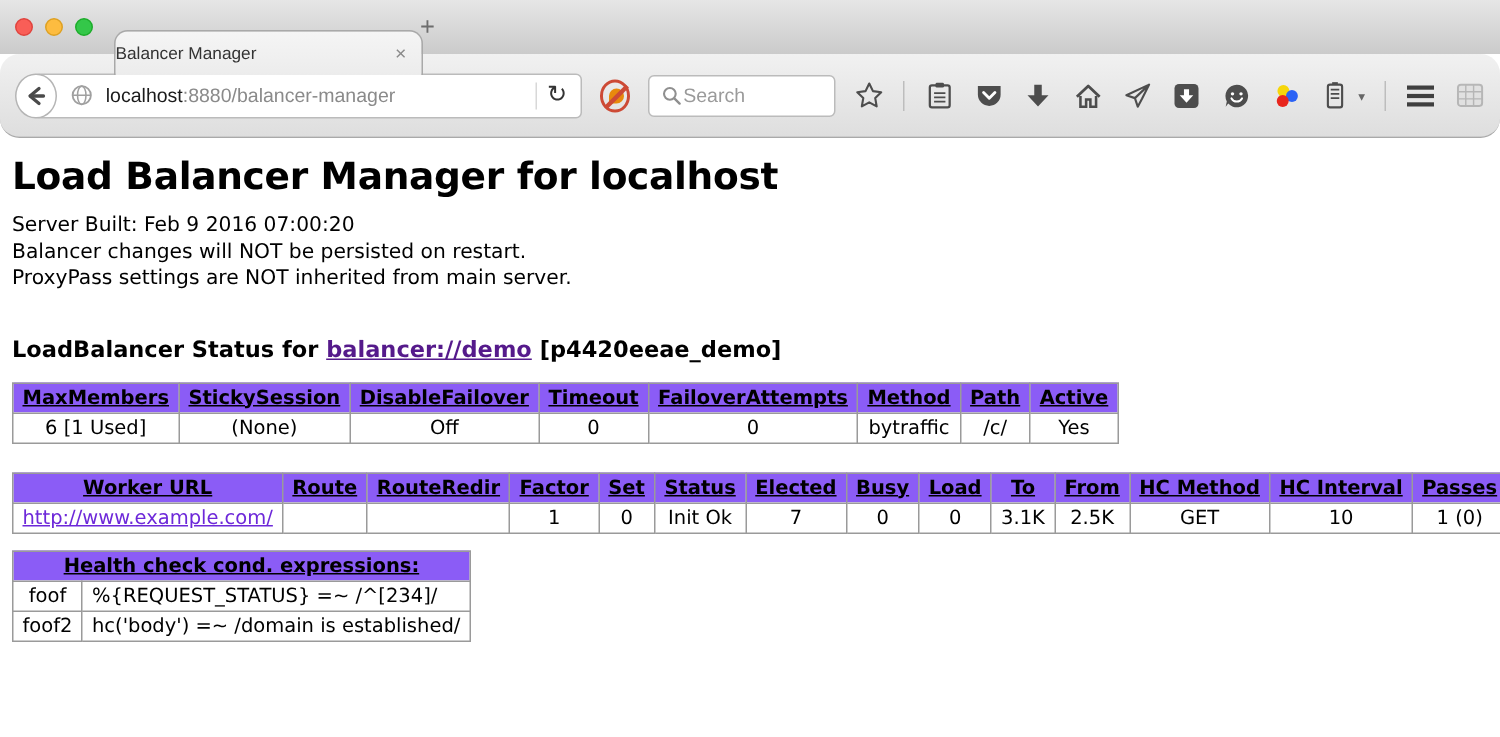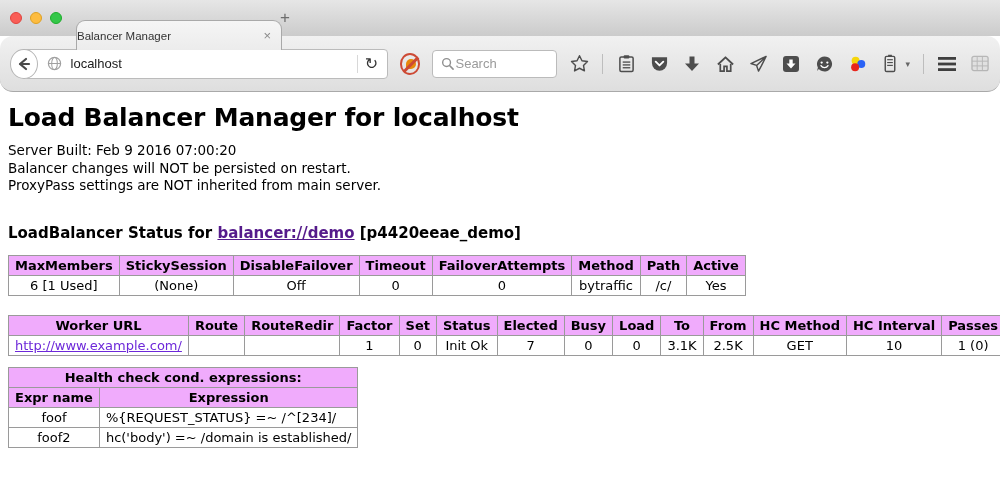--- a/index.html
+++ b/index.html
@@ -55,21 +55,21 @@
   .content { flex:1; background:#fff; padding:4px 8px 0;
              font-family:"DejaVu Sans", sans-serif; color:#000; }
   h1 { font-size:25px; font-weight:bold; margin:7px 0 10px; letter-spacing:-.2px; }
   .server-info { font-size:13.5px; line-height:17.5px; margin-bottom:0; }
   h3 { font-size:15px; font-weight:bold; margin:29px 0 0; }
   a { color:#6d28d9; text-decoration:underline; }
   h3 a { color:#551a8b; }
 
   table.tbl { border-collapse:collapse; font-size:13px; margin-top:13px; }
   .tbl th, .tbl td { border:1px solid #9a9a9a; padding:2px 6px; text-align:center; white-space:nowrap; }
-  .tbl th { background:#f0abfc; font-weight:bold; }
+  .tbl th { background:#8b5cf6; font-weight:bold;text-decoration:underline; }
   .tbl td { background:#fff; height:20px; }
   .tbl .left { text-align:left; }
   #worker-table { margin-top:19px; }
   #health-table { margin-top:11px; }
   #worker-table td.empty { min-width:36px; }
 
   svg { display:block; }
 </style>
 </head>
 <body>
@@ -101,20 +101,21 @@
 
     <div class="urlbar">
       <span class="icon globe">
         <svg width="15" height="15" viewBox="0 0 16 16">
             <circle cx="8" cy="8" r="6.5" stroke="#a0a0a0" stroke-width="1.3" fill="none"></circle>
             <ellipse cx="8" cy="8" rx="3" ry="6.5" stroke="#a0a0a0" stroke-width="1.1" fill="none"></ellipse>
             <line x1="1.5" y1="8" x2="14.5" y2="8" stroke="#a0a0a0" stroke-width="1.1"></line>
           </svg>
       </span>
       <span class="url-host">localhost</span>
+        <span class="url-rest">:8880/balancer-manager</span>
       <span class="spacer"></span>
       <span class="url-sep"></span>
       <span class="reload">↻</span>
     </div>
 
     <span class="banicon">
       <span class="blob"></span>
       <span class="bar"></span>
     </span>
 
@@ -291,24 +292,20 @@
       </tr>
     </tbody>
       </table>
 
     <table class="tbl" id="health-table">
       <tbody>
           <tr>
         <th colspan="2">Health check cond. expressions:</th>
       </tr>
       <tr>
-        <th>Expr name</th>
-        <th style="min-width:220px">Expression</th>
-      </tr>
-      <tr>
         <td>foof</td>
         <td class="left">%{REQUEST_STATUS} =~ /^[234]/</td>
       </tr>
       <tr>
         <td>foof2</td>
         <td class="left">hc('body') =~ /domain is established/</td>
       </tr>
     </tbody>
       </table>
 

